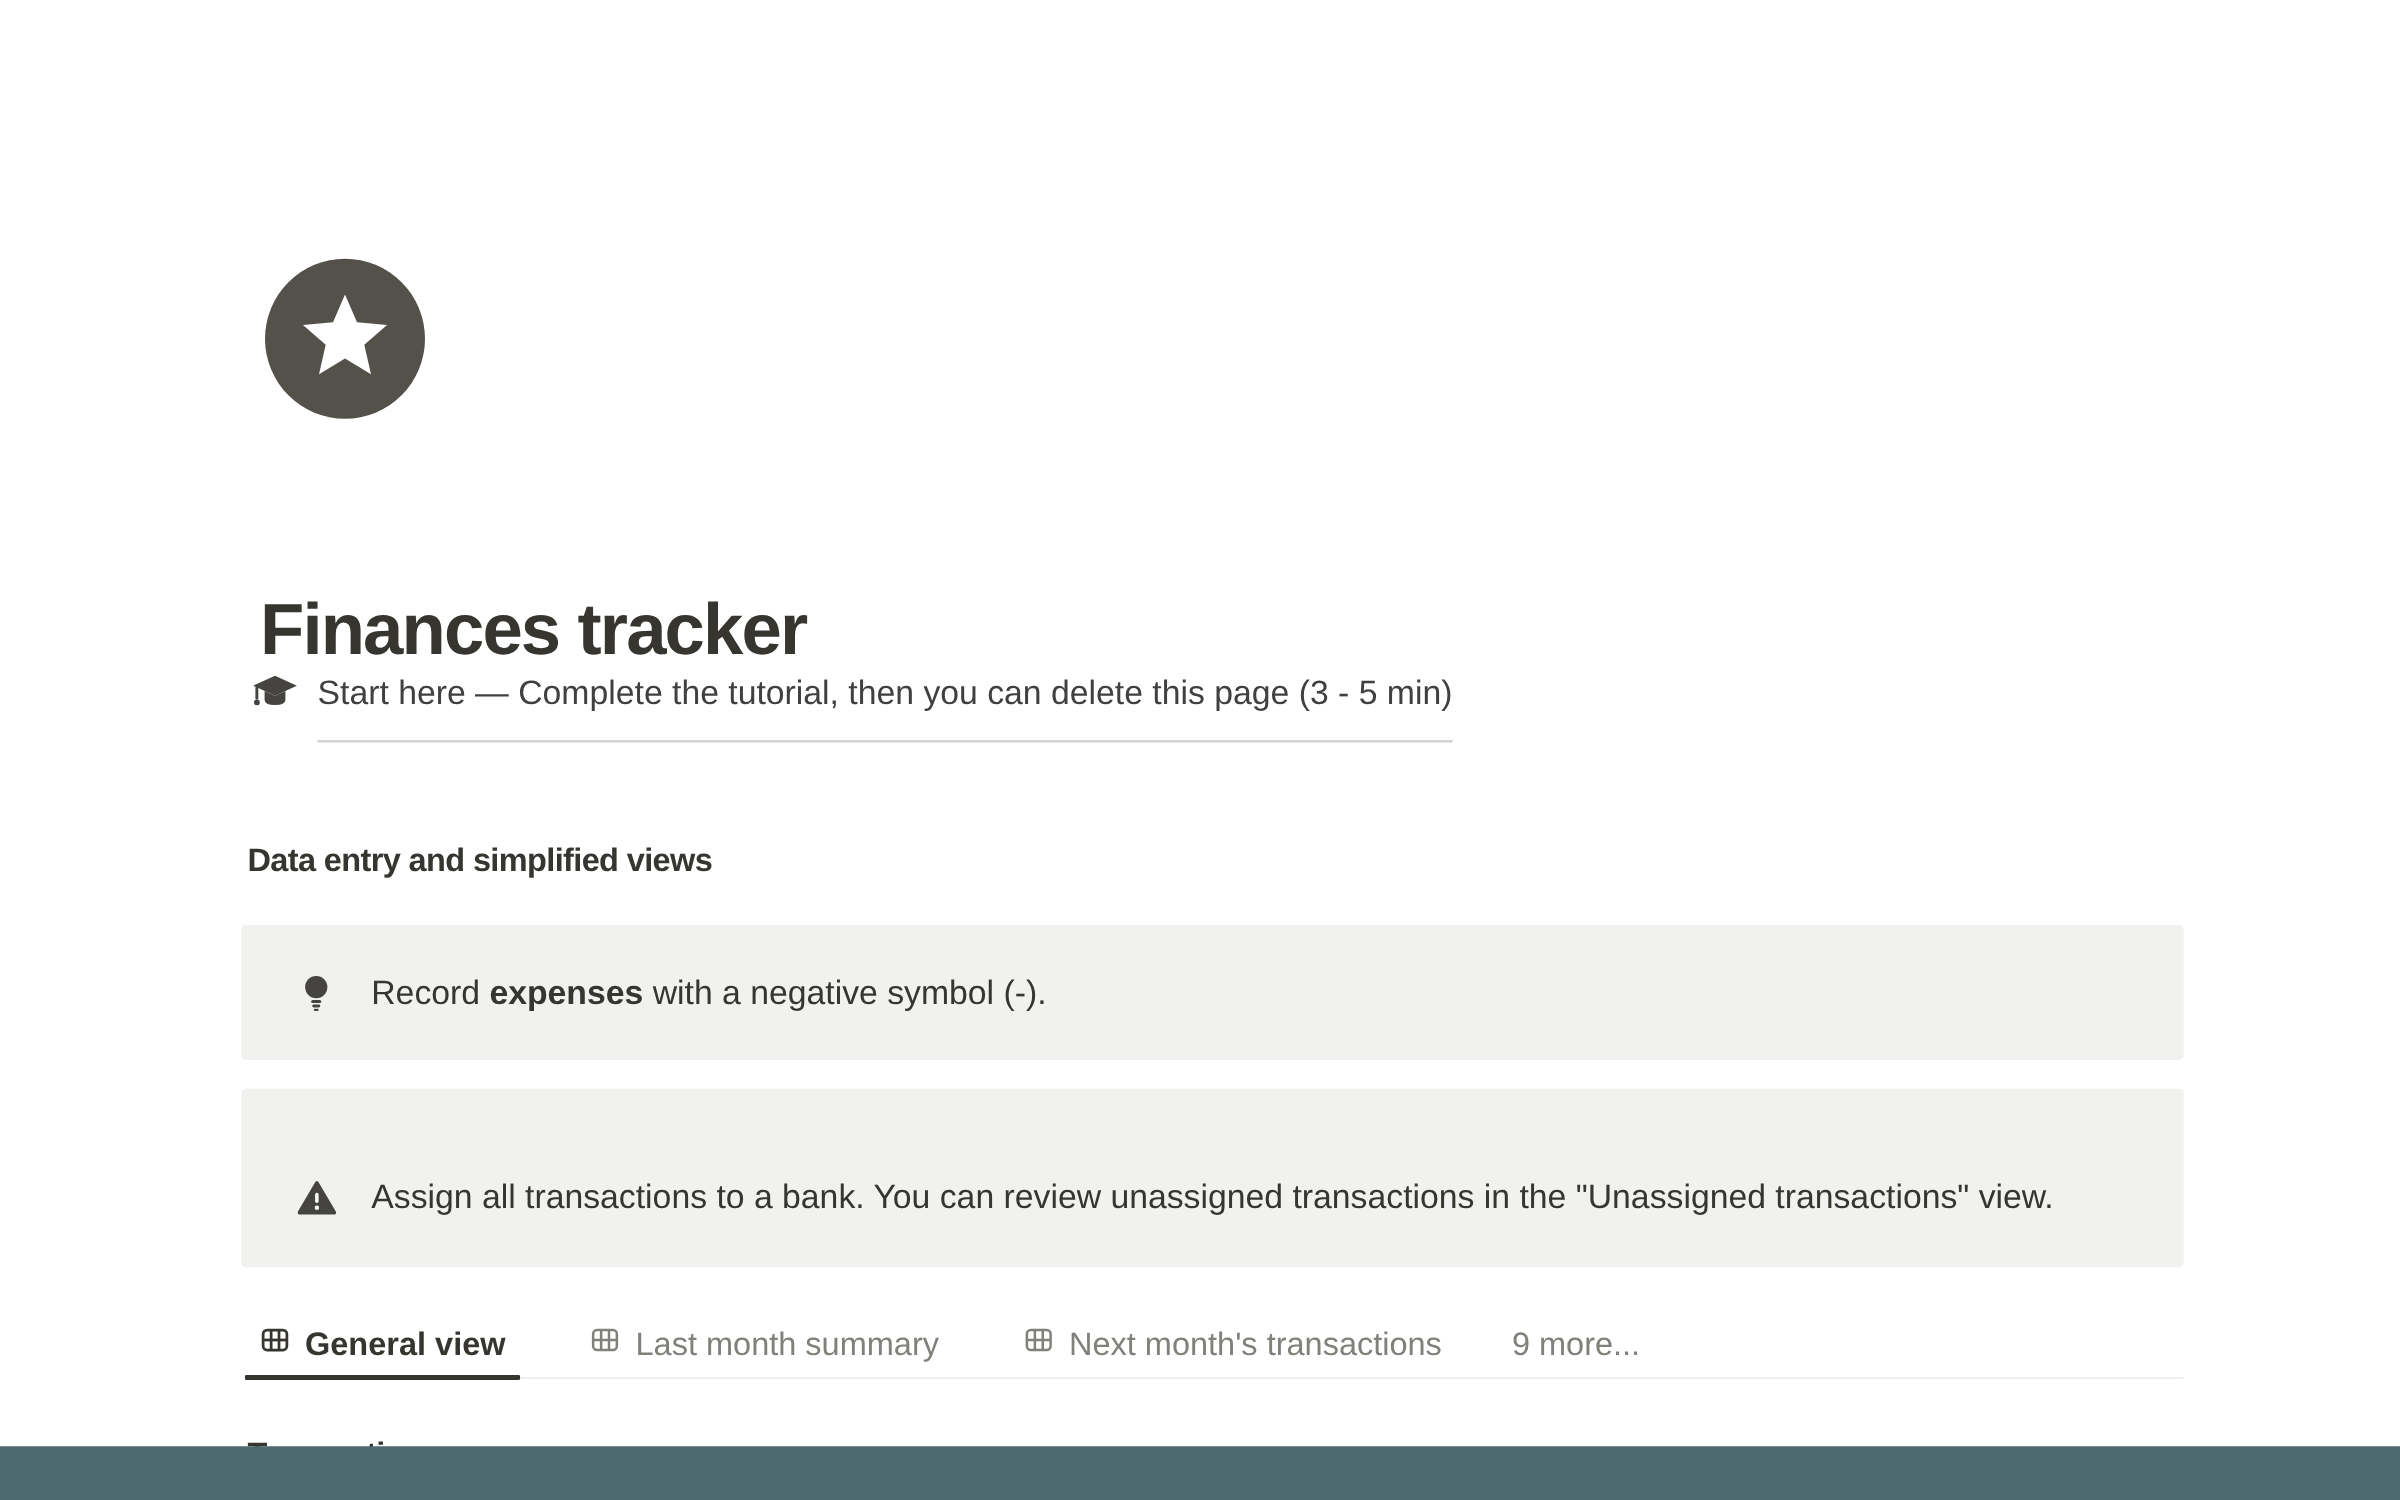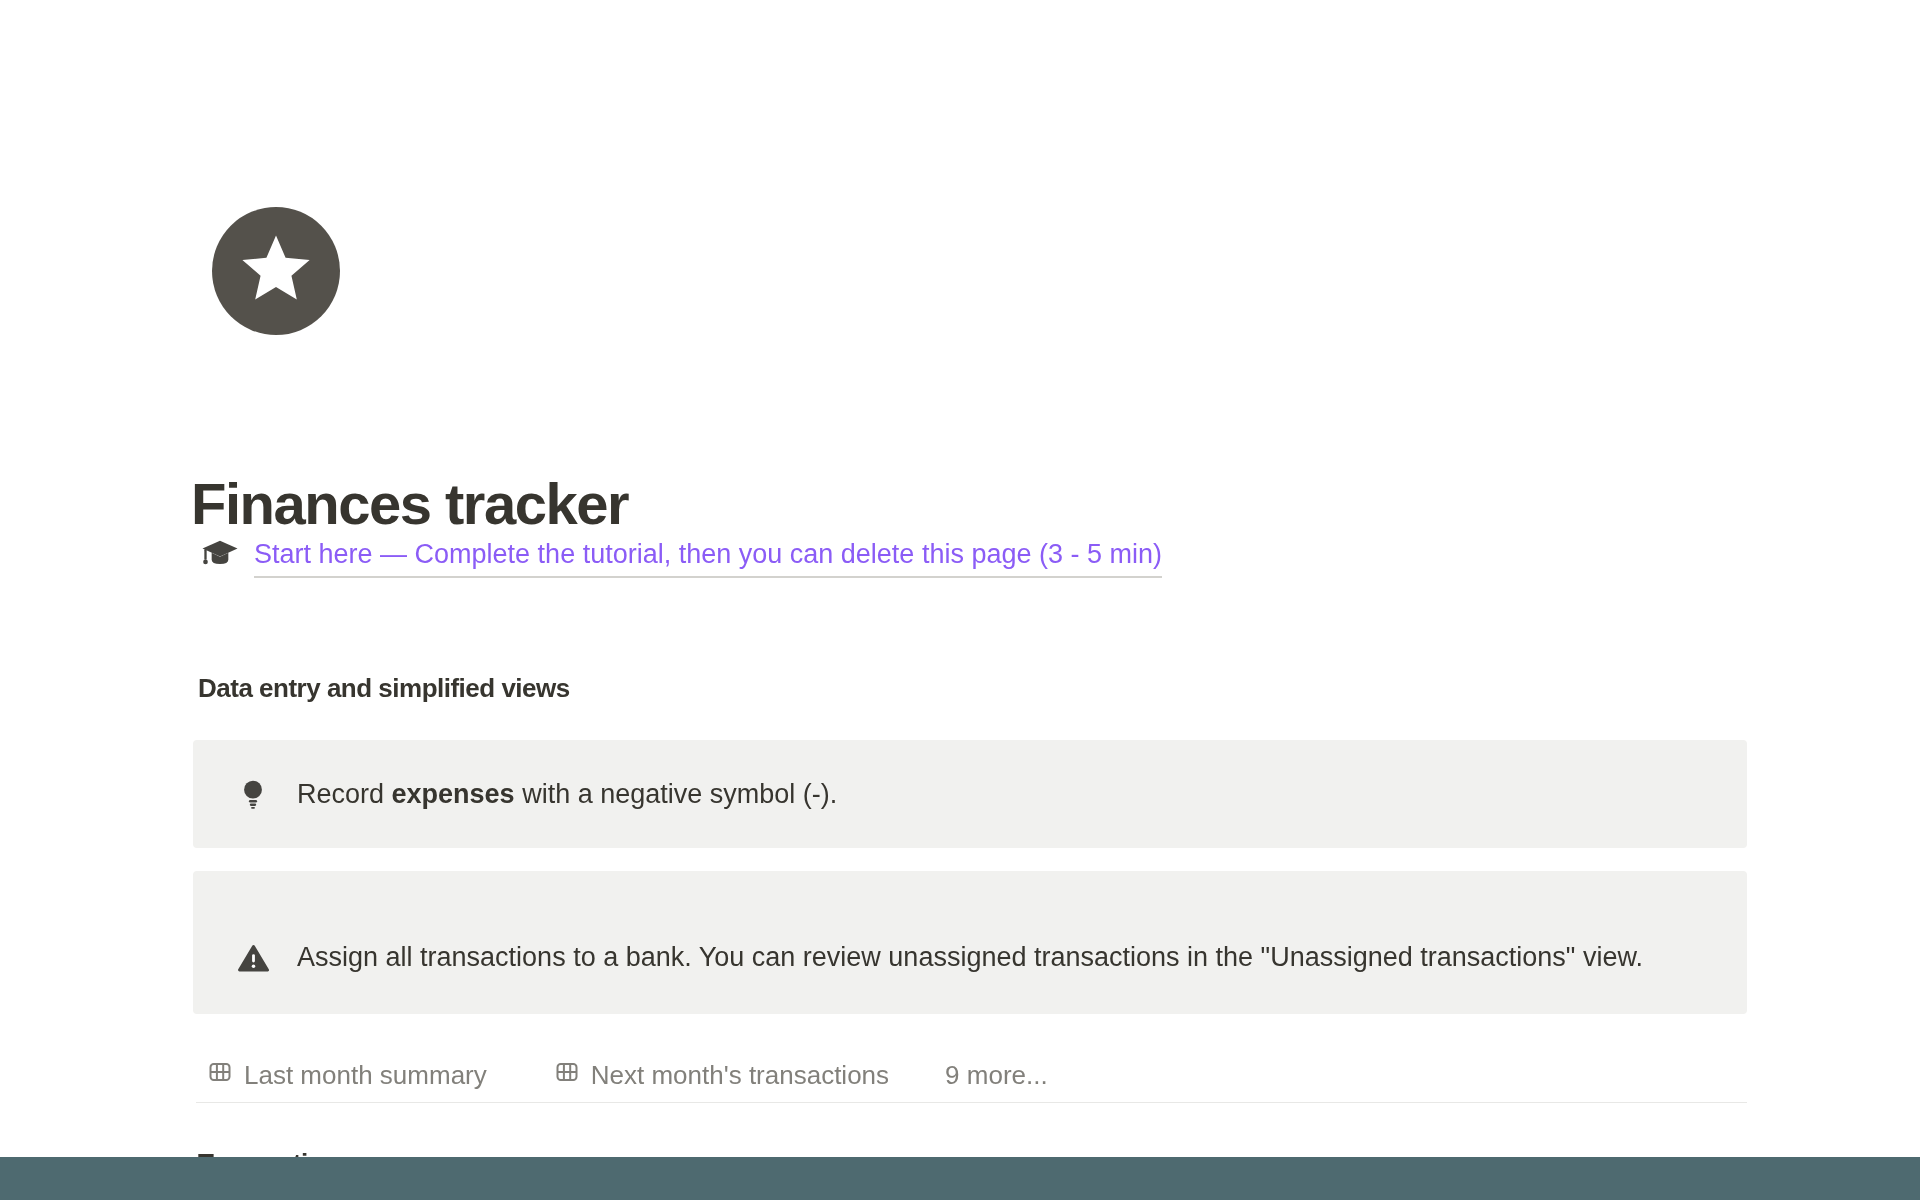--- a/index.html
+++ b/index.html
@@ -18,35 +18,35 @@
     position: absolute; left: 212px; top: 207px;
     width: 128px; height: 128px; border-radius: 50%;
     background: #54514B;
     display: flex; align-items: center; justify-content: center;
     cursor: pointer;
   }
   .page-icon svg { width: 78px; height: 78px; fill: #FFFFFF; }
 
   
   .page-title {
-    position: absolute; left: 191px; top: 430px;
+    position: absolute; left: 208px; top: 430px;
     font-size: 58px; font-weight: 700; letter-spacing: -1.5px;
     line-height: 1.2; color: #37352F;
   }
 
   
   .tutorial-row {
     position: absolute; left: 200px; top: 537px;
     display: flex; align-items: flex-start; gap: 14px;
   }
   .tutorial-row .grad-icon { flex: 0 0 auto; margin-top: 1px; }
   .tutorial-row .grad-icon svg { width: 40px; height: 37px; fill: #454440; }
   .tutorial-link {
-    font-size: 27px; line-height: 1.3; color: #8b5cf6;
-    border-bottom: 2px solid #D3D2CE; padding-bottom: 4px;
+    font-size: 27px; line-height: 1.3; color: #404040;
+    border-bottom: 2px solid #D3D2CE; padding-bottom: 20px;
     cursor: pointer; text-decoration: none;
   }
 
   
   .section-heading {
     position: absolute; left: 198px;
     font-size: 26px; font-weight: 700; letter-spacing: -0.5px;
     line-height: 1.25; color: #37352F; white-space: nowrap;
   }
   .heading-data-entry { top: 650px; }
@@ -139,20 +139,31 @@
     <svg viewBox="0 0 32 30">
       <path d="M16 2.5 L30.5 27 L1.5 27 Z" stroke="#454440" stroke-width="3" stroke-linejoin="round"></path>
       <rect x="14.55" y="10.5" width="2.9" height="8.6" rx="1.45" fill="#FFFFFF"></rect>
       <circle cx="16" cy="23" r="1.8" fill="#FFFFFF"></circle>
     </svg>
   </span>
   <span class="callout-text">Assign all transactions to a bank. You can review unassigned transactions in the "Unassigned transactions" view.</span>
 </div>
 
 <div class="tabs">
+  <div class="tab active">
+    <span>
+      <svg viewBox="0 0 24 24">
+          <rect x="2.5" y="4" width="19" height="16" rx="3.2"></rect>
+          <line x1="2.5" y1="12" x2="21.5" y2="12"></line>
+          <line x1="8.9" y1="4" x2="8.9" y2="20"></line>
+          <line x1="15.2" y1="4" x2="15.2" y2="20"></line>
+        </svg>
+    </span>
+    <span>General view</span>
+  </div>
   <div class="tab">
     <span>
       <svg viewBox="0 0 24 24">
           <rect x="2.5" y="4" width="19" height="16" rx="3.2"></rect>
           <line x1="2.5" y1="12" x2="21.5" y2="12"></line>
           <line x1="8.9" y1="4" x2="8.9" y2="20"></line>
           <line x1="15.2" y1="4" x2="15.2" y2="20"></line>
         </svg>
     </span>
     <span>Last month summary</span>

